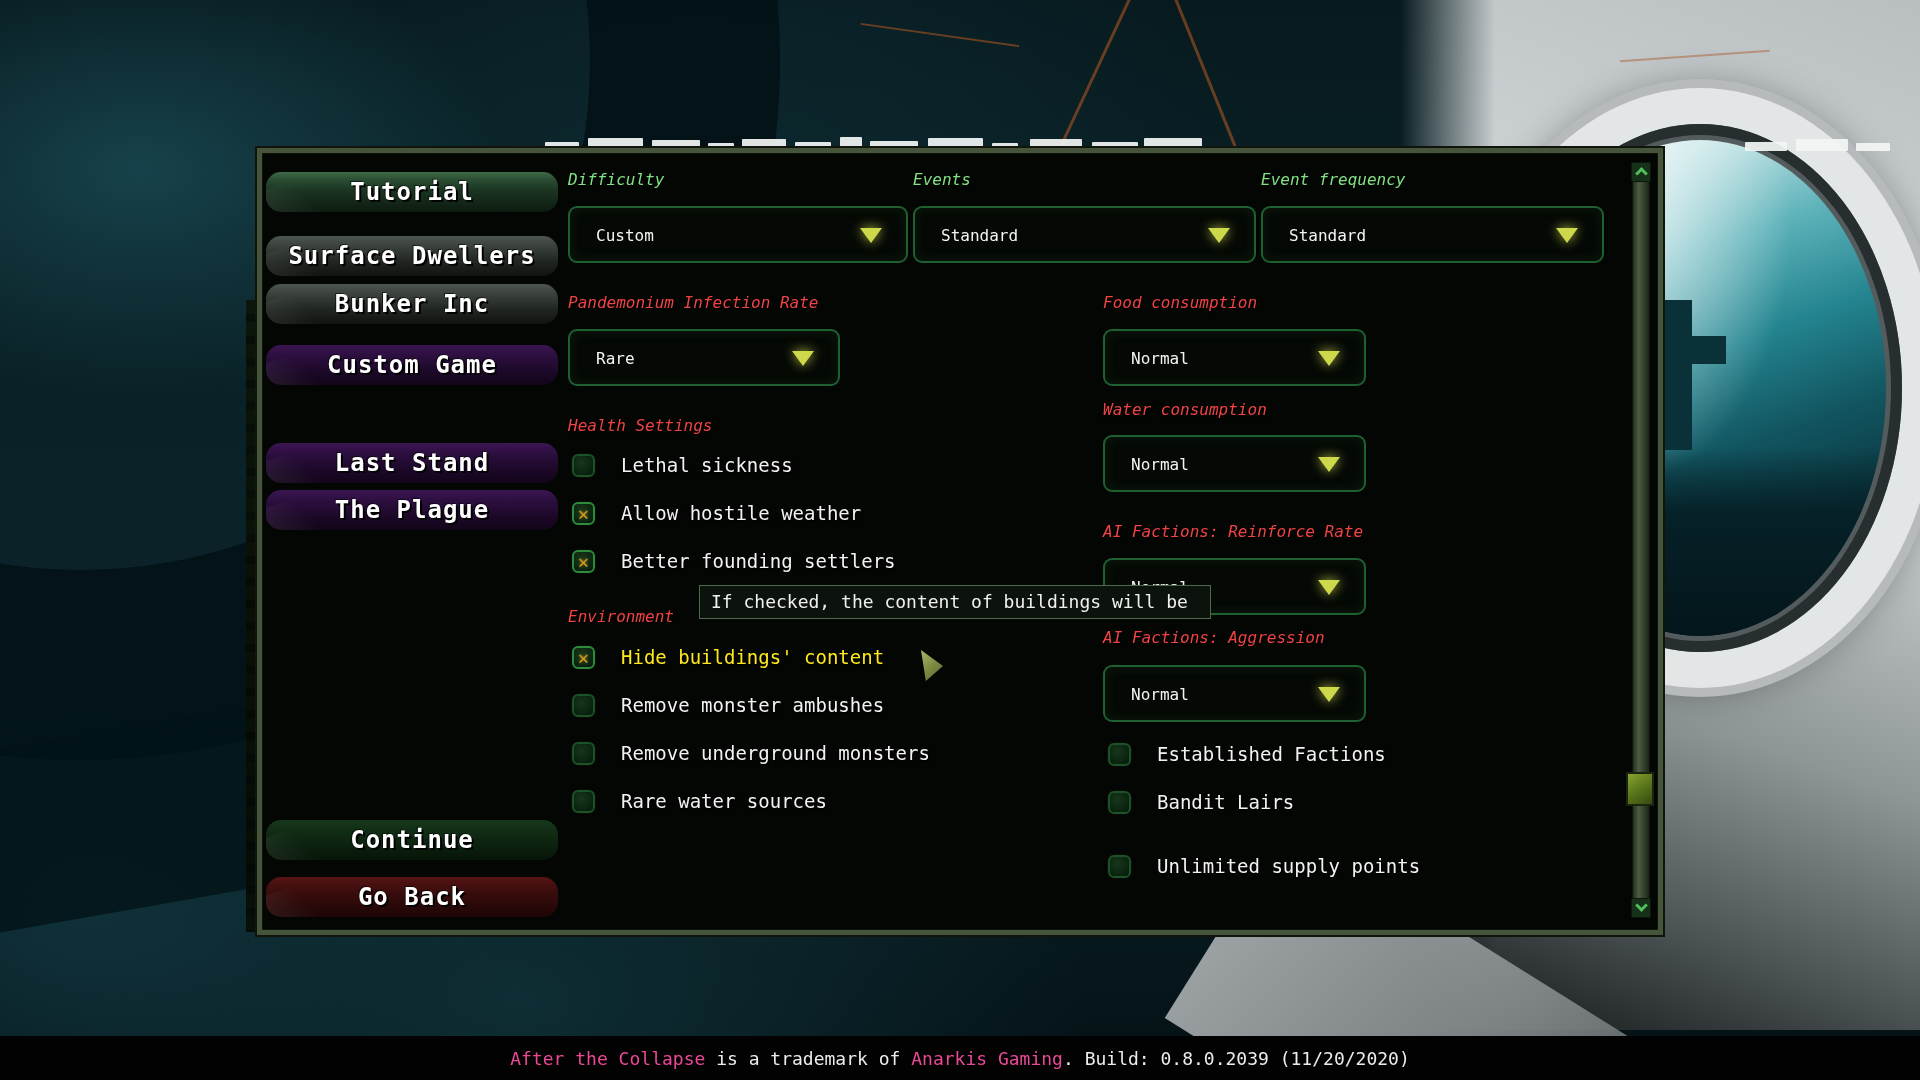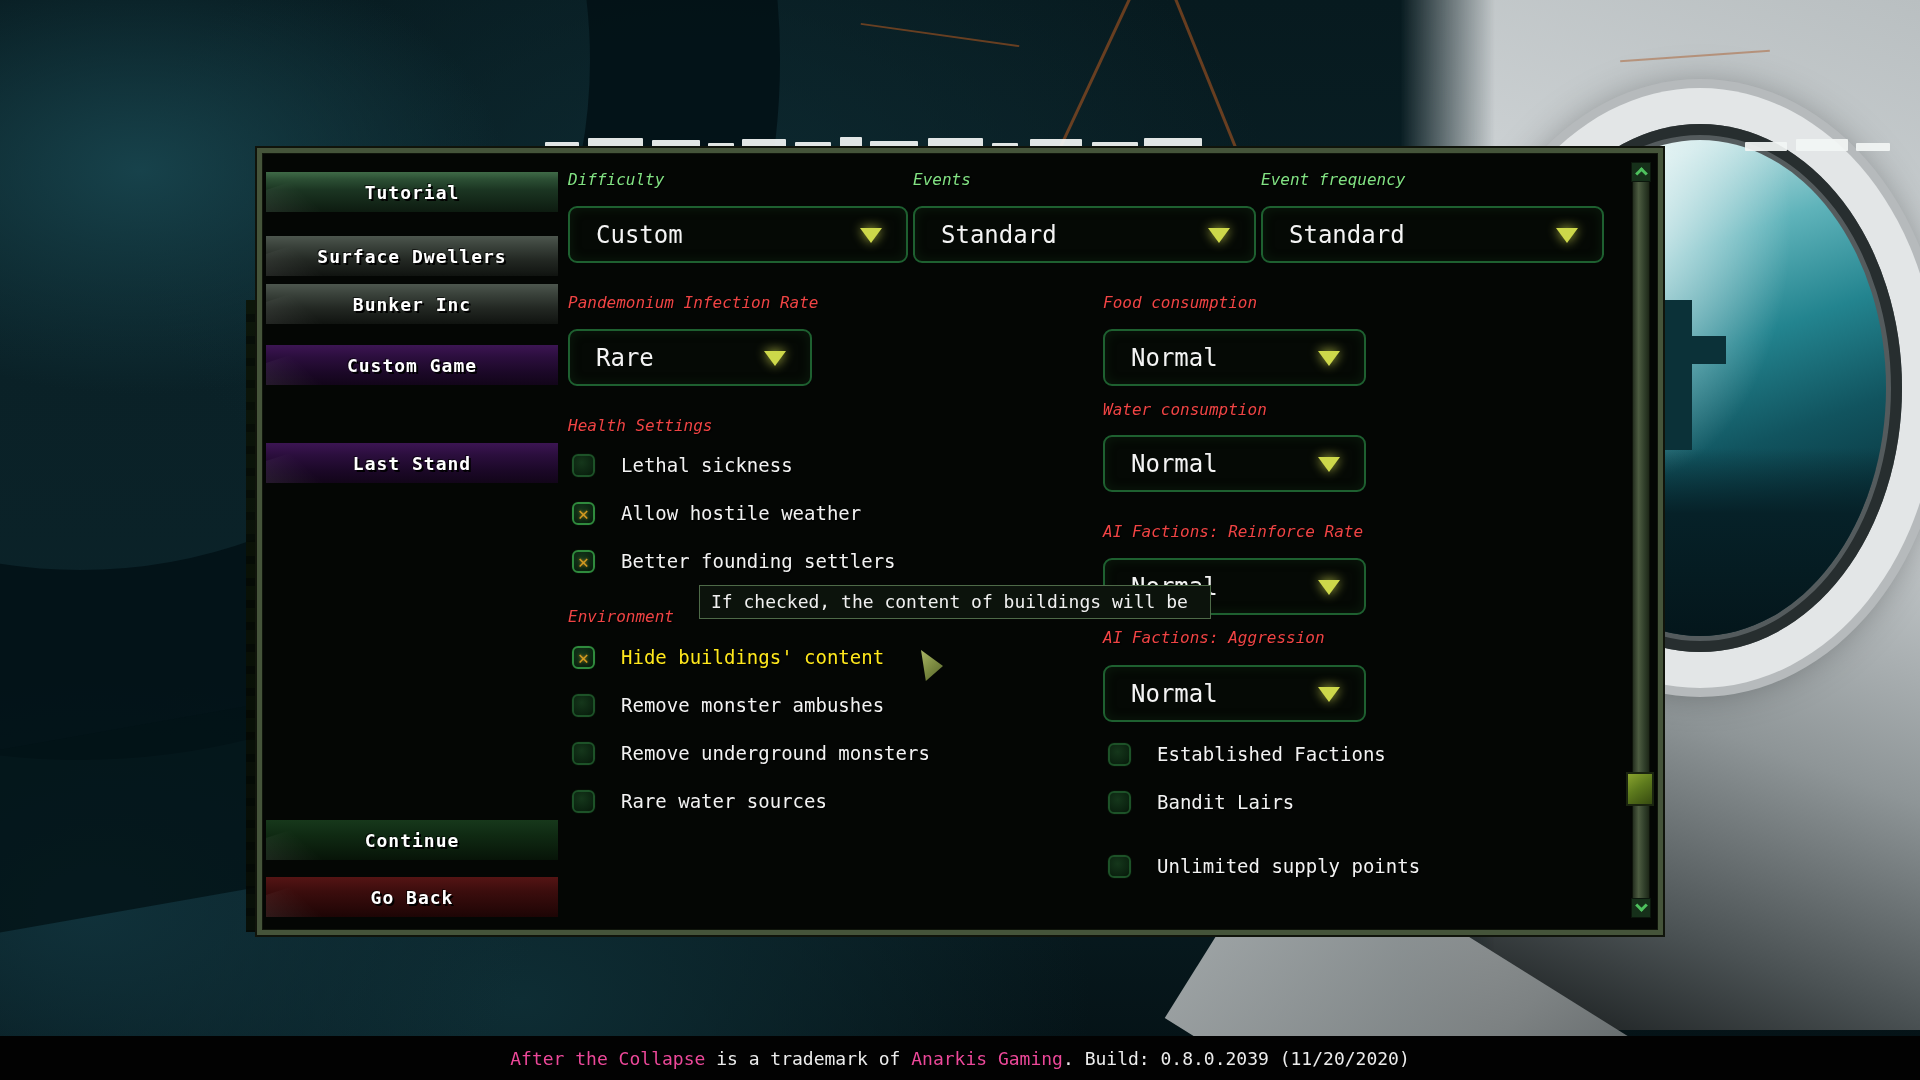--- a/index.html
+++ b/index.html
@@ -39,39 +39,39 @@
   .antenna{position:absolute;left:246px;top:300px;width:15px;height:632px;
     background:repeating-linear-gradient(180deg,#45552f 0 14px,#2a3520 14px 22px),linear-gradient(180deg,#2e3c22,#1c2616);
     background-blend-mode:multiply;opacity:.9;}
   .orange-line{position:absolute;background:#a8551f;opacity:.6;}
   .glitch-bars div{position:absolute;background:#f2f5f4;opacity:.93;border-radius:1px;}
 
   
   .panel{position:absolute;left:262px;top:153px;width:1396px;height:777px;background:#040604;
     box-shadow:0 0 0 5px #45543a,0 0 0 7px #10140b,inset 0 0 0 1px #10150c;z-index:5;}
 
-  .btn{position:absolute;left:4px;width:292px;height:40px;border-radius:0;overflow:hidden;
+  .btn{position:absolute;left:4px;width:292px;height:40px;border-radius:15px;overflow:hidden;
     display:flex;align-items:center;justify-content:center;cursor:pointer;
-    font-weight:bold;font-size:18px;letter-spacing:1px;color:#fff;
+    font-weight:bold;font-size:24px;letter-spacing:1px;color:#fff;
     text-shadow:2px 2px 0 rgba(0,0,0,.95),-1px -1px 0 rgba(0,0,0,.6);}
   .btn::before{content:'';position:absolute;left:-10px;bottom:-18px;width:90px;height:50px;
     background:linear-gradient(60deg,rgba(255,255,255,.13),rgba(255,255,255,0) 60%);transform:rotate(-18deg);}
   .btn.green{background:linear-gradient(180deg,#3f6a47 0%,#2c4f34 18%,#1b3522 45%,#0d1b10 100%);}
   .btn.gray{background:linear-gradient(180deg,#4d564e 0%,#3a423b 25%,#232823 60%,#101310 100%);}
   .btn.purple{background:linear-gradient(180deg,#3c1553 0%,#2b0e3d 30%,#1b0827 70%,#120519 100%);}
   .btn.cont{background:linear-gradient(180deg,#17381b 0%,#0f2912 40%,#071408 100%);}
   .btn.back{background:linear-gradient(180deg,#551414 0%,#3c0d0d 35%,#1d0505 100%);}
 
   .lbl{position:absolute;font-size:16px;white-space:nowrap;text-shadow:1px 1px 1px #000;font-style:italic;}
   .lbl.green{color:#82e283;}
   .lbl.gold{color:#ef4444;}
 
   .dropdown{position:absolute;height:57px;background:#050905;border:2px solid #1e6030;border-radius:9px;
     box-shadow:inset 0 0 12px rgba(25,70,30,.30);cursor:pointer;z-index:2;}
-  .dd-value{position:absolute;left:26px;top:50%;transform:translateY(-50%);font-size:24px;color:#f4f4f4;white-space:nowrap;}
+  .dd-value{position:absolute;left:26px;top:50%;transform:translateY(-50%);font-size:16px;color:#f4f4f4;white-space:nowrap;}
   .dd-arrow{position:absolute;right:24px;top:50%;margin-top:-7px;width:0;height:0;
     border-left:11px solid transparent;border-right:11px solid transparent;border-top:15px solid #cdd84a;
     filter:drop-shadow(0 0 6px rgba(215,225,80,.85));}
 
   .checkbox{position:absolute;width:23px;height:23px;border-radius:6px;border:2px solid #1d5228;cursor:pointer;
     background:radial-gradient(circle at 40% 35%,#15371b 0%,#0b2310 70%,#071708 100%);box-shadow:0 0 0 1px #060e06;}
   .checkbox.checked{border-color:#2f8a3d;}
   .x-mark{display:none;width:100%;text-align:center;line-height:20px;font-size:18px;font-weight:bold;color:#d49a20;
     text-shadow:0 0 3px rgba(255,180,40,.6);}
   .checkbox.checked .x-mark{display:block;}
@@ -150,20 +150,21 @@
     <div style="left:1856px;top:143px;width:34px;height:8px;"></div>
   </div>
 
   <div class="panel">
 
     <div class="btn green" style="top:19px;">Tutorial</div>
     <div class="btn gray" style="top:83px;">Surface Dwellers</div>
     <div class="btn gray" style="top:131px;">Bunker Inc</div>
     <div class="btn purple" style="top:192px;">Custom Game</div>
     <div class="btn purple" style="top:290px;">Last Stand</div>
+    <div class="btn purple" style="top:337px;">The Plague</div>
     <div class="btn cont" style="top:667px;">Continue</div>
     <div class="btn back" style="top:724px;">Go Back</div>
 
     <div class="lbl green" style="left:306px;top:17px;">Difficulty</div>
     <div class="lbl green" style="left:651px;top:17px;">Events</div>
     <div class="lbl green" style="left:999px;top:17px;">Event frequency</div>
 
     <div class="dropdown" style="left:306px;top:53px;width:340px;">
       <span class="dd-value">Custom</span>
       <span class="dd-arrow"></span>
@@ -171,21 +172,21 @@
     <div class="dropdown" style="left:651px;top:53px;width:343px;">
       <span class="dd-value">Standard</span>
       <span class="dd-arrow"></span>
     </div>
     <div class="dropdown" style="left:999px;top:53px;width:343px;">
       <span class="dd-value">Standard</span>
       <span class="dd-arrow"></span>
     </div>
 
     <div class="lbl gold" style="left:306px;top:140px;">Pandemonium Infection Rate</div>
-    <div class="dropdown" style="left:306px;top:176px;width:244px;">
+    <div class="dropdown" style="left:306px;top:176px;width:272px;">
       <span class="dd-value">Rare</span>
       <span class="dd-arrow"></span>
     </div>
 
     <div class="lbl gold" style="left:841px;top:140px;">Food consumption</div>
     <div class="dropdown" style="left:841px;top:176px;width:263px;">
       <span class="dd-value">Normal</span>
       <span class="dd-arrow"></span>
     </div>
 

